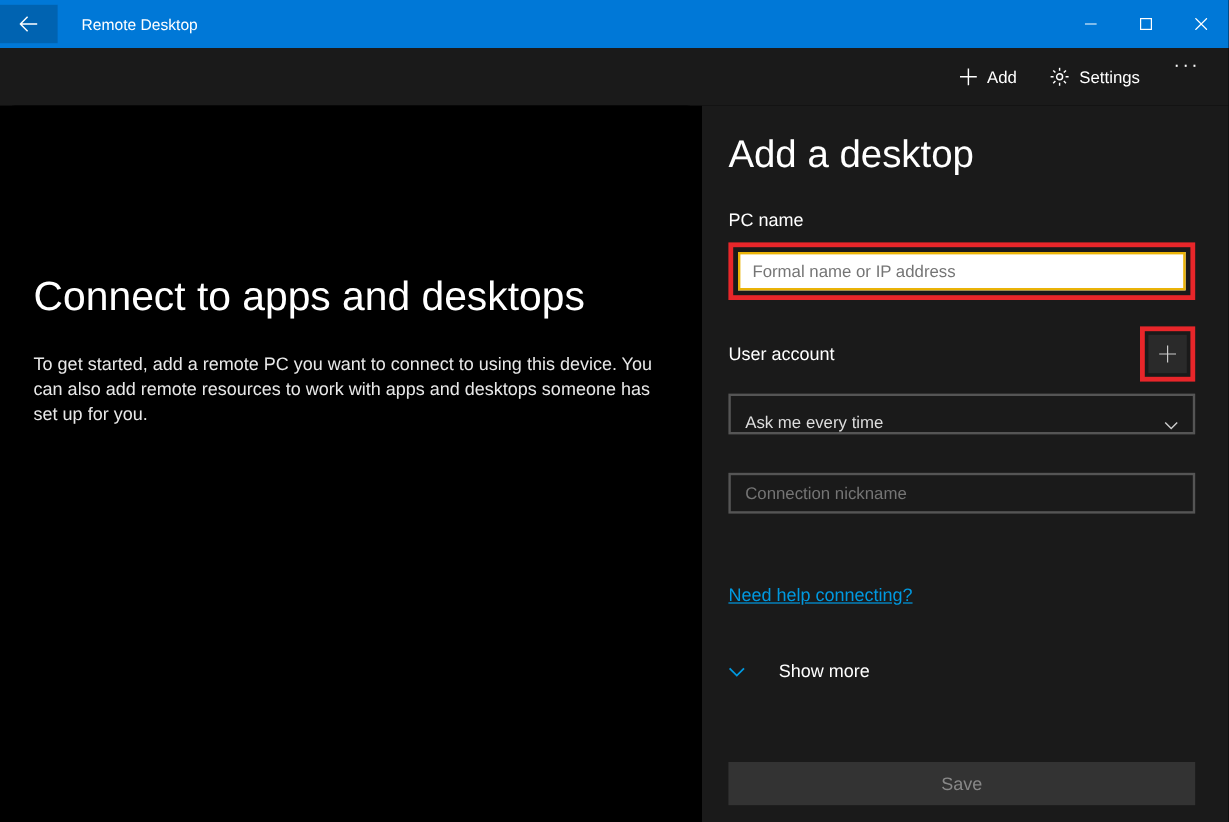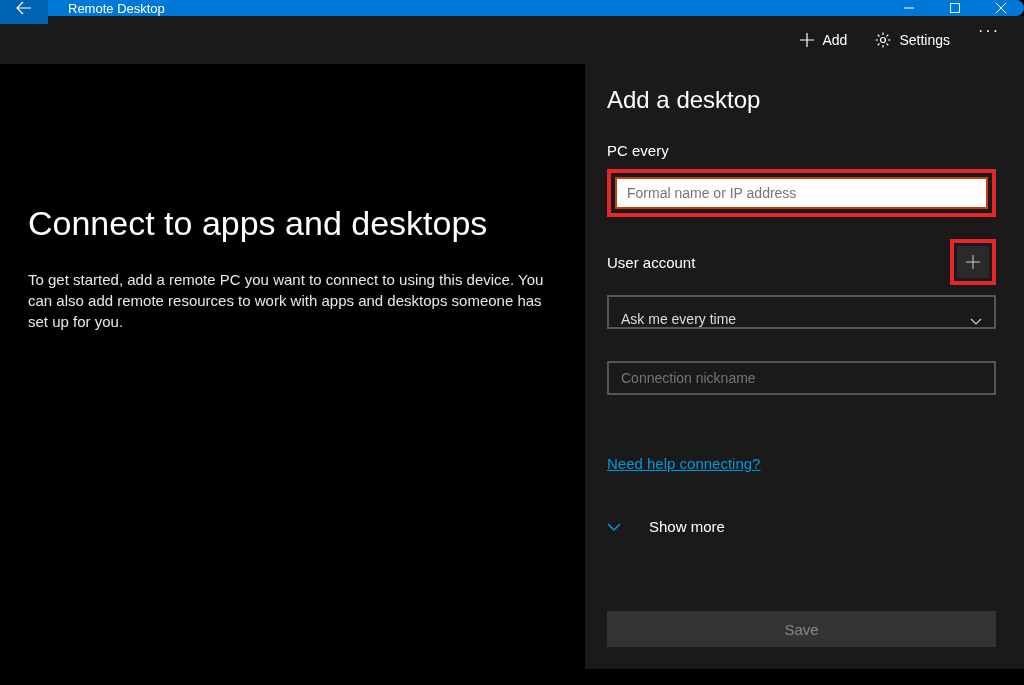--- a/index.html
+++ b/index.html
@@ -1,40 +1,40 @@
 <!DOCTYPE html>
 <html><head>
   <meta charset="utf-8">
   <style>
     * { margin: 0; padding: 0; box-sizing: border-box; font-family: 'Segoe UI', sans-serif; }
     body { width: 1024px; height: 685px; background: #000; overflow: hidden; }
     
-    .titlebar { height: 16px; background: #0078d7; display: flex; align-items: center; color: #fff; border-radius: 13px; }
+    .titlebar { height: 40px; background: #0078d7; display: flex; align-items: center; color: #fff; }
     .back-btn { width: 48px; height: 32px; display: flex; align-items: center; justify-content: center; background: #0063b1; }
     .title-text { padding-left: 20px; font-size: 13px; font-weight: 400; flex: 1; }
     .win-controls { display: flex; }
     .win-btn { width: 46px; height: 32px; display: flex; align-items: center; justify-content: center; }
     
     .toolbar { height: 48px; background: #1a1a1a; display: flex; justify-content: flex-end; padding-right: 12px; gap: 4px; }
     .tool-btn { display: flex; align-items: center; gap: 8px; color: #fff; padding: 6px 12px; font-size: 14px; }
     .more-btn { padding: 6px 12px; color: #fff; letter-spacing: 2px; font-size: 16px; }
     
     .content { display: flex; height: calc(685px - 80px); }
     .left-panel { width: 585px; background: #000; padding: 40px 28px; color: #fff; border-radius: 13px; }
     .main-heading { font-size: 34px; font-weight: 300; margin-top: 100px; margin-bottom: 26px; }
     .main-desc { font-size: 15px; line-height: 1.4; color: #e8e8e8; max-width: 550px; }
     
     .right-panel { flex: 1; background: #1a1a1a; padding: 22px 28px 22px 22px; color: #fff; display: flex; flex-direction: column; }
-    .panel-title { font-size: 24px; font-weight: 400; margin-bottom: 28px; }
+    .panel-title { font-size: 32px; font-weight: 400; margin-bottom: 28px; }
     .field-group { margin-bottom: 22px; }
     .field-label { font-size: 15px; margin-bottom: 10px; display: block; }
     .optional { color: #888; font-size: 15px; margin-left: 6px; }
     
     .highlight-red { border: 4px solid #e8262a; padding: 4px; }
-    .pc-input { width: 100%; height: 32px; background: #fff; border: 2px solid #c2410c; padding: 0 10px; font-size: 14px; color: #888; outline: none; }
+    .pc-input { width: 100%; height: 32px; background: #fff; border: 2px solid #eab308; padding: 0 10px; font-size: 14px; color: #888; outline: none; }
     
     .user-row { display: flex; align-items: center; justify-content: space-between; margin-bottom: 10px; }
     .plus-box { border: 4px solid #e8262a; padding: 3px; }
     .plus-inner { width: 32px; height: 32px; display: flex; align-items: center; justify-content: center; background: #2a2a2a; }
     
     .select-box { width: 100%; height: 34px; background: #1a1a1a; border: 2px solid #555; display: flex; align-items: flex-end; justify-content: space-between; padding: 0 12px; font-size: 14px; color: #ddd; }
     
     .display-input { width: 100%; height: 34px; background: #1a1a1a; border: 2px solid #555; padding: 0 12px; font-size: 14px; color: #86efac; outline: none; }
     
     .help-link { color: #0099e0; font-size: 15px; text-decoration: underline; margin-top: 38px; display: inline-block; }
@@ -96,21 +96,21 @@
 <div class="content">
   <div class="left-panel">
     <h1 class="main-heading">Connect to apps and desktops</h1>
     <p class="main-desc">To get started, add a remote PC you want to connect to using this device. You can also add remote resources to work with apps and desktops someone has set up for you.</p>
   </div>
 
   <div class="right-panel">
     <h2 class="panel-title">Add a desktop</h2>
 
     <div class="field-group">
-      <label class="field-label">PC every</label>
+      <label class="field-label">PC name</label>
       <div class="highlight-red">
         <input class="pc-input" type="text" placeholder="Formal name or IP address" style="">
       </div>
     </div>
 
     <div class="field-group">
       <div class="user-row">
         <label class="field-label" style="margin-bottom:0">User account</label>
         <div class="plus-box">
           <div class="plus-inner">

